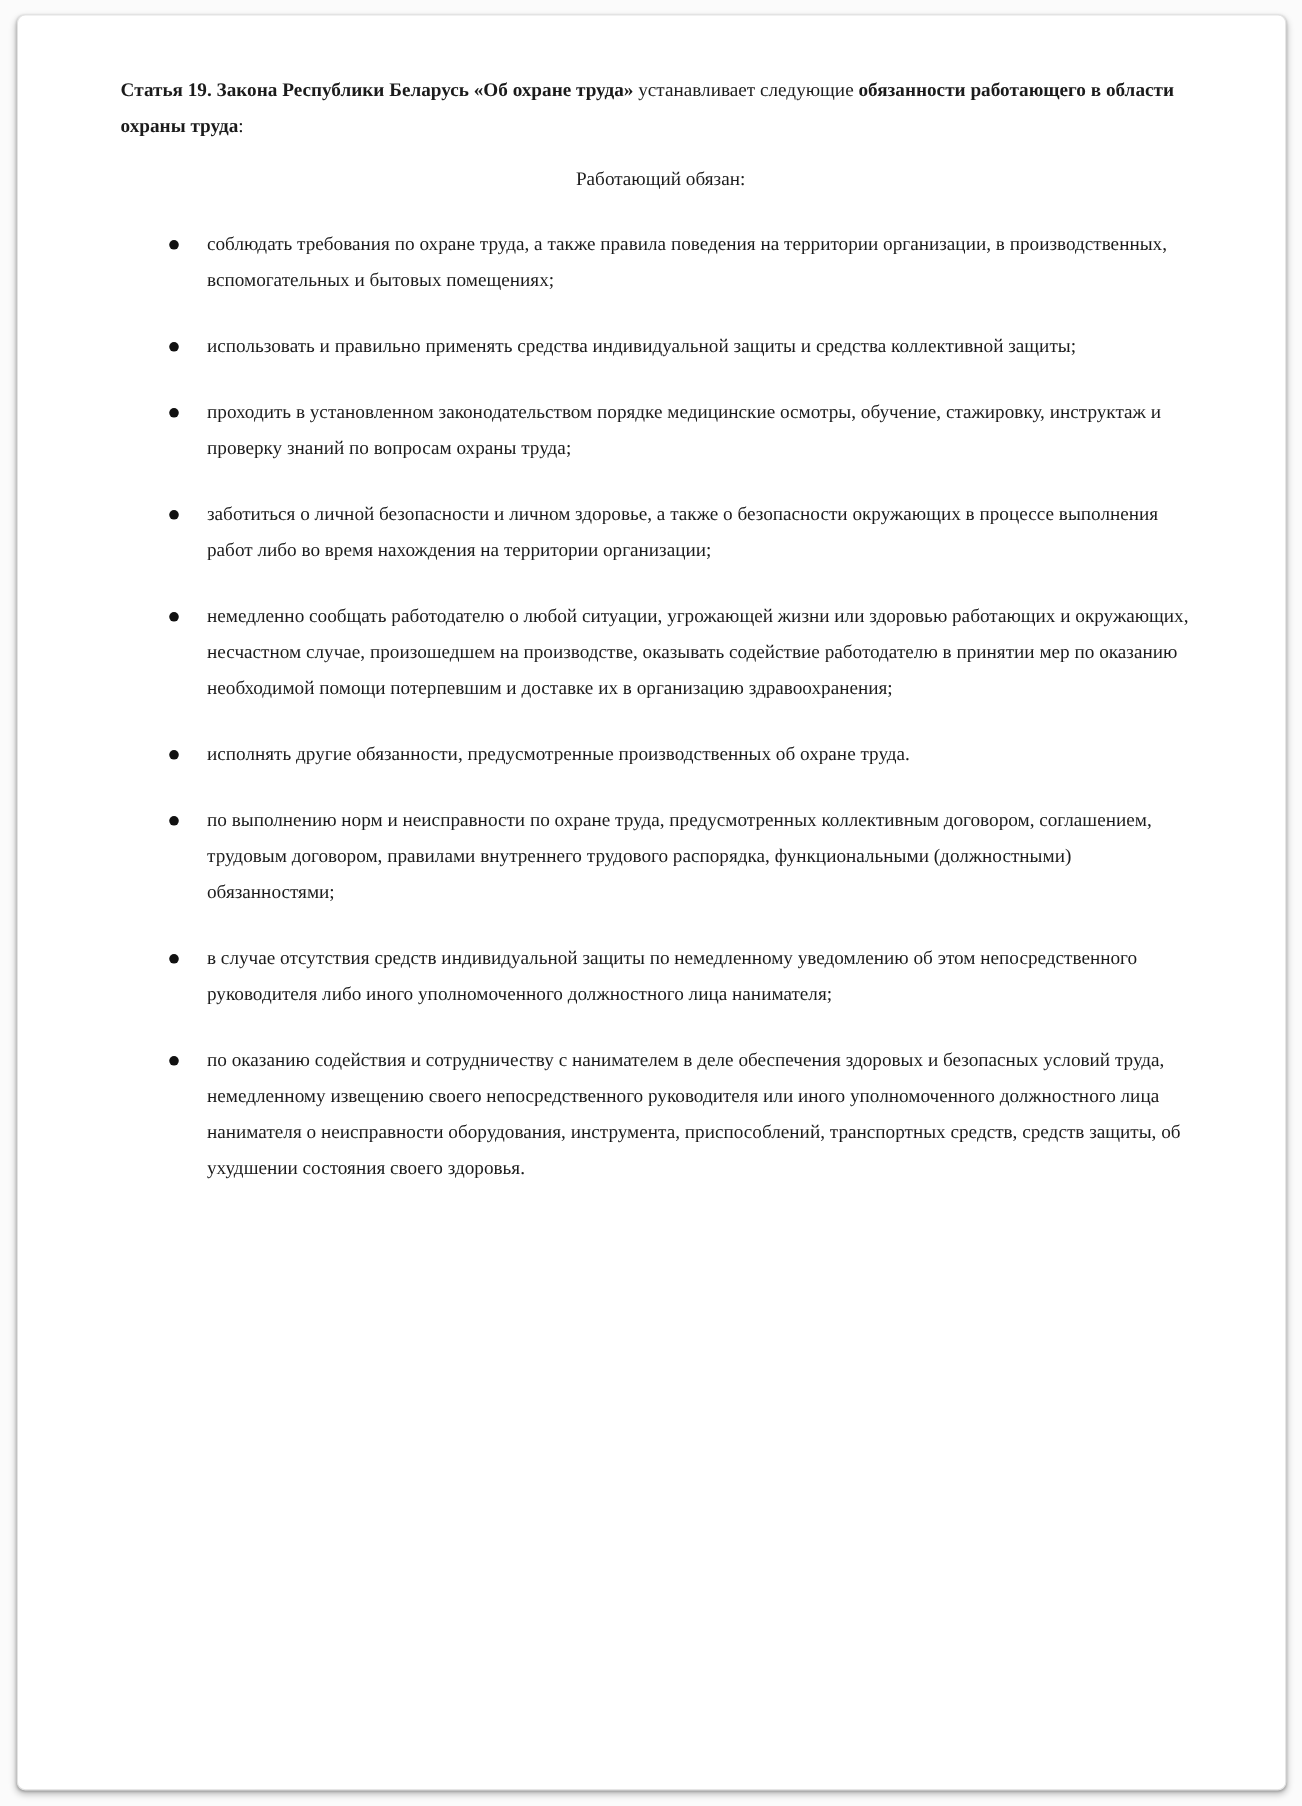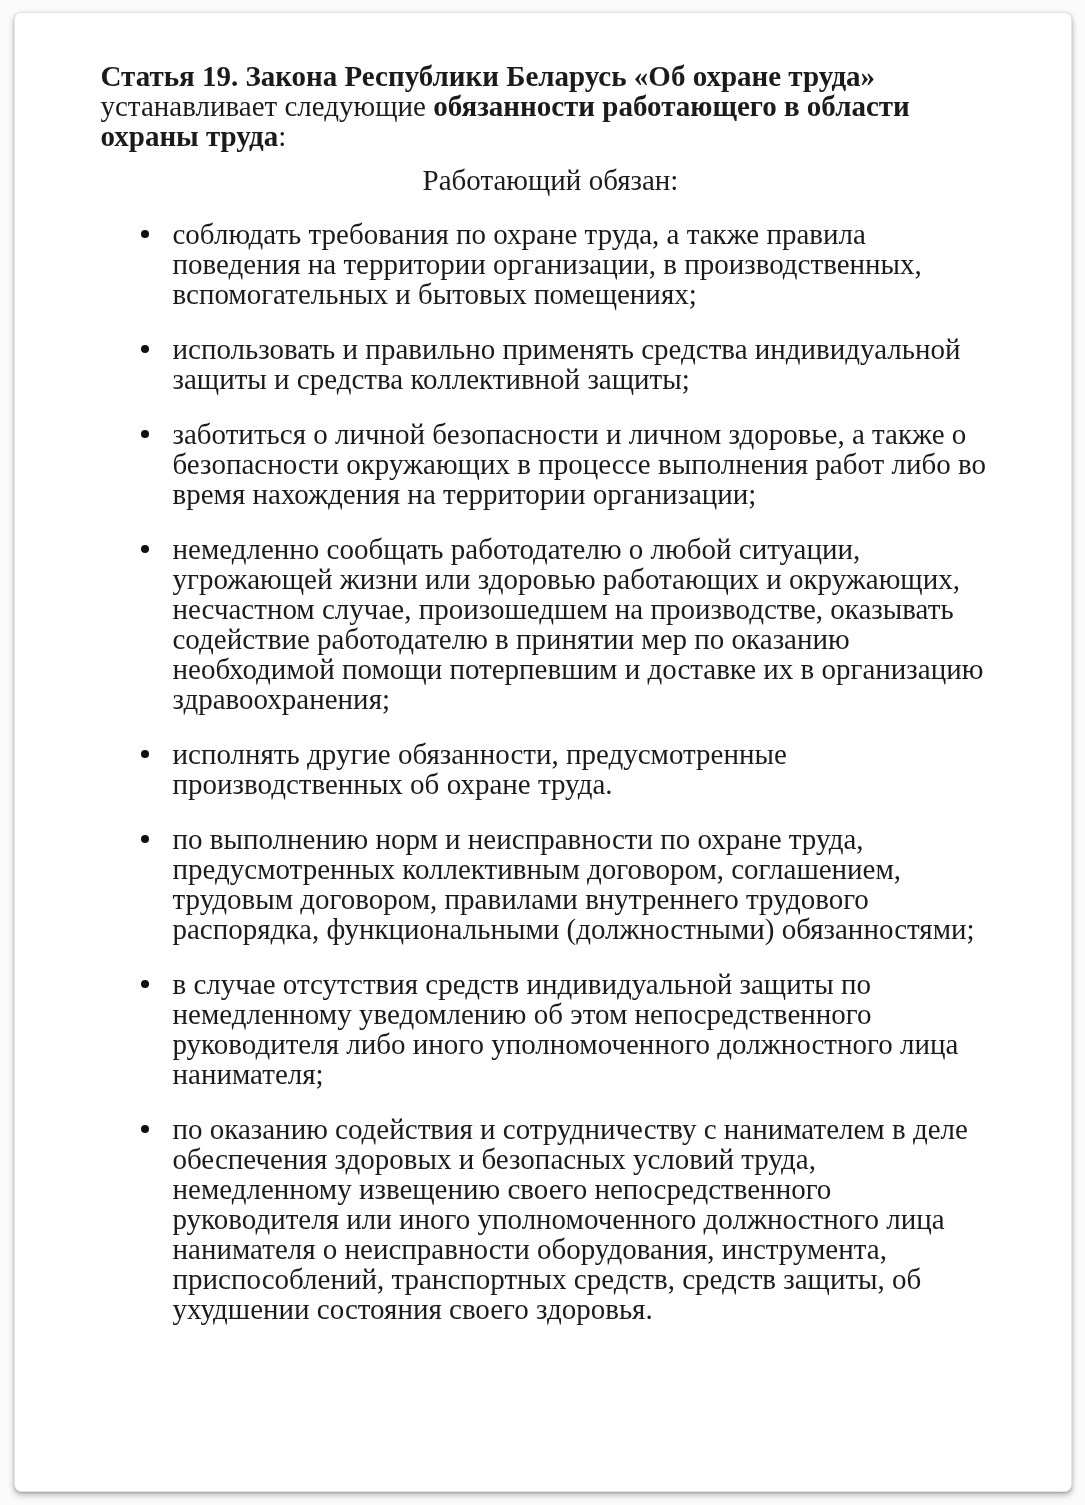--- a/index.html
+++ b/index.html
@@ -20,21 +20,21 @@
     background: #ffffff;
     border: 1px solid #e3e3e3;
     border-radius: 7px;
     box-shadow: 0 3px 6px rgba(0,0,0,0.28), 0 1px 2px rgba(0,0,0,0.18);
     padding: 48px 70px 60px 86px;
     color: #1b1b1b;
   }
 
   .page p,
   .page li {
-    font-size: 29px;
+    font-size: 16px;
     line-height: 30px;
     color: #1b1b1b;
     text-align: left;
   }
 
   p.intro {
     margin-bottom: 14px;
   }
 
   p.lead {
@@ -72,20 +72,21 @@
 
 <div class="page">
 
   <p class="intro"><strong>Статья 19. Закона Республики Беларусь «Об охране труда»</strong><span> устанавливает следующие </span><strong>обязанности работающего в области охраны труда</strong><span>:</span></p>
 
   <p class="lead">Работающий обязан:</p>
 
   <ul class="duty-list">
     <li>соблюдать требования по охране труда, а также правила поведения на территории организации, в производственных, вспомогательных и бытовых помещениях;</li>
     <li>использовать и правильно применять средства индивидуальной защиты и средства коллективной защиты;</li>
+    <li>проходить в установленном законодательством порядке медицинские осмотры, обучение, стажировку, инструктаж и проверку знаний по вопросам охраны труда;</li>
     <li>заботиться о личной безопасности и личном здоровье, а также о безопасности окружающих в процессе выполнения работ либо во время нахождения на территории организации;</li>
     <li>немедленно сообщать работодателю о любой ситуации, угрожающей жизни или здоровью работающих и окружающих, несчастном случае, произошедшем на производстве, оказывать содействие работодателю в принятии мер по оказанию необходимой помощи потерпевшим и доставке их в организацию здравоохранения;</li>
     <li>исполнять другие обязанности, предусмотренные производственных об охране труда.</li>
   </ul>
 
 
   <ul class="duty-list">
     <li>по выполнению норм и неисправности по охране труда, предусмотренных коллективным договором, соглашением, трудовым договором, правилами внутреннего трудового распорядка, функциональными (должностными) обязанностями;</li>
     <li>в случае отсутствия средств индивидуальной защиты по немедленному уведомлению об этом непосредственного руководителя либо иного уполномоченного должностного лица нанимателя;</li>
     <li>по оказанию содействия и сотрудничеству с нанимателем в деле обеспечения здоровых и безопасных условий труда, немедленному извещению своего непосредственного руководителя или иного уполномоченного должностного лица нанимателя о неисправности оборудования, инструмента, приспособлений, транспортных средств, средств защиты, об ухудшении состояния своего здоровья.</li>

